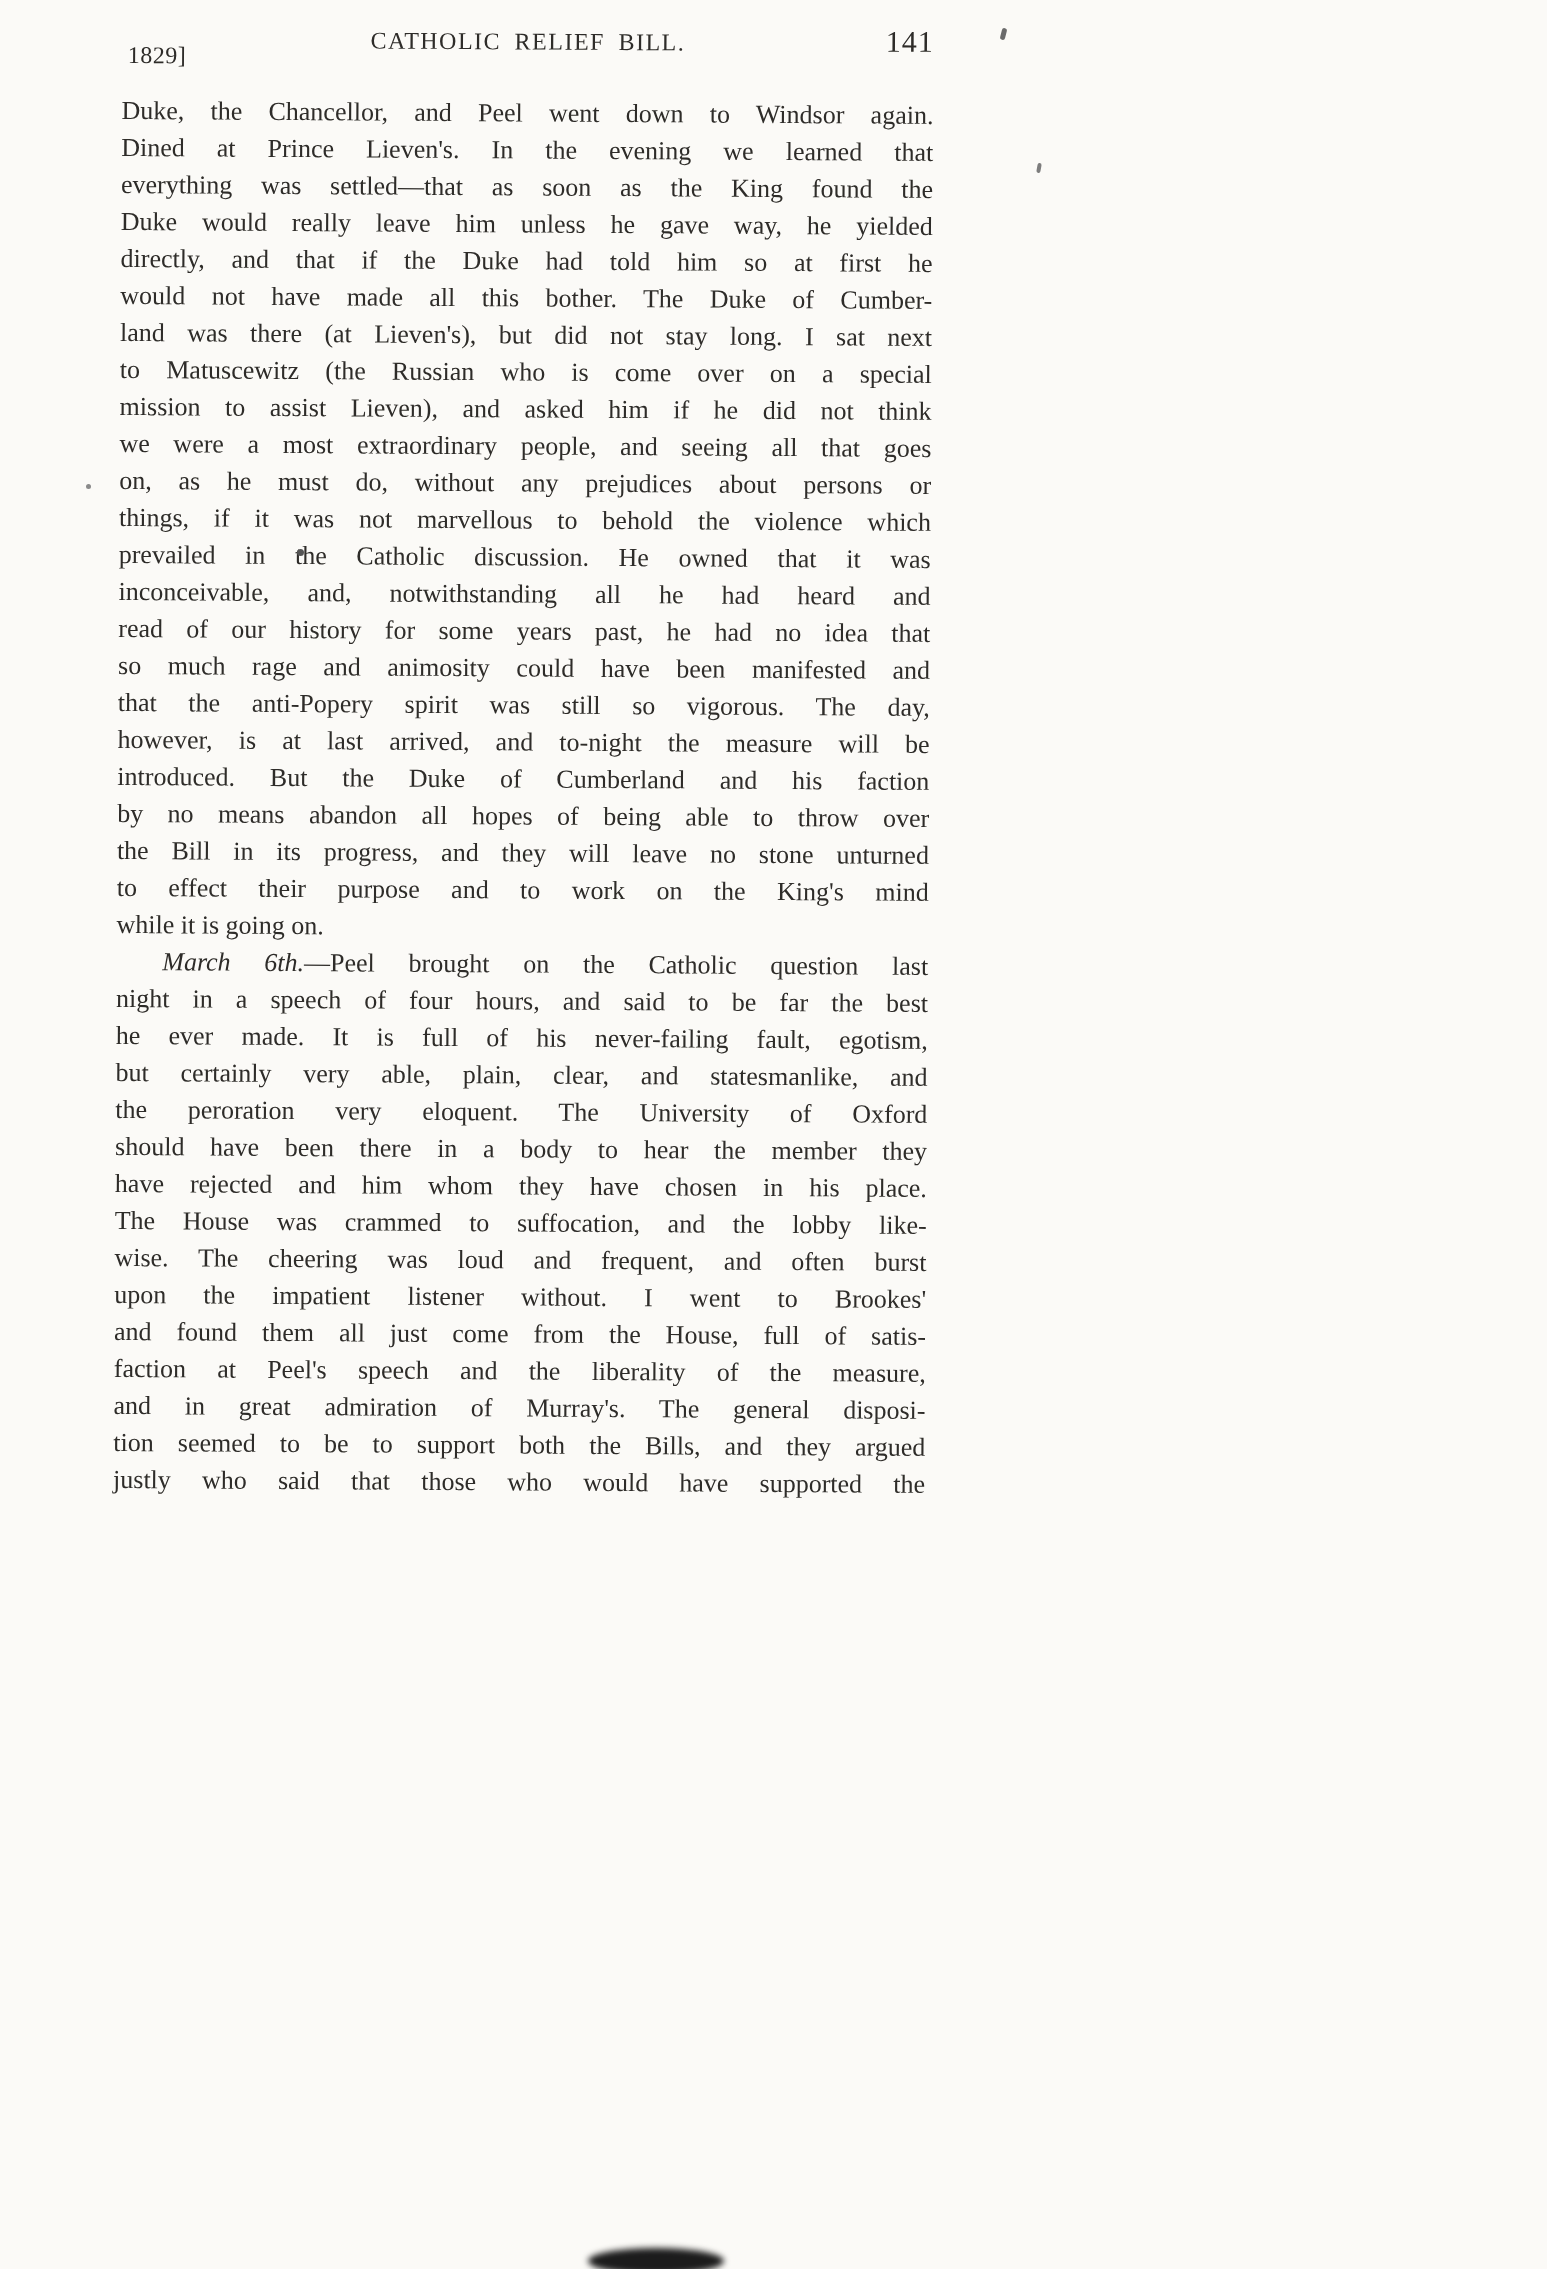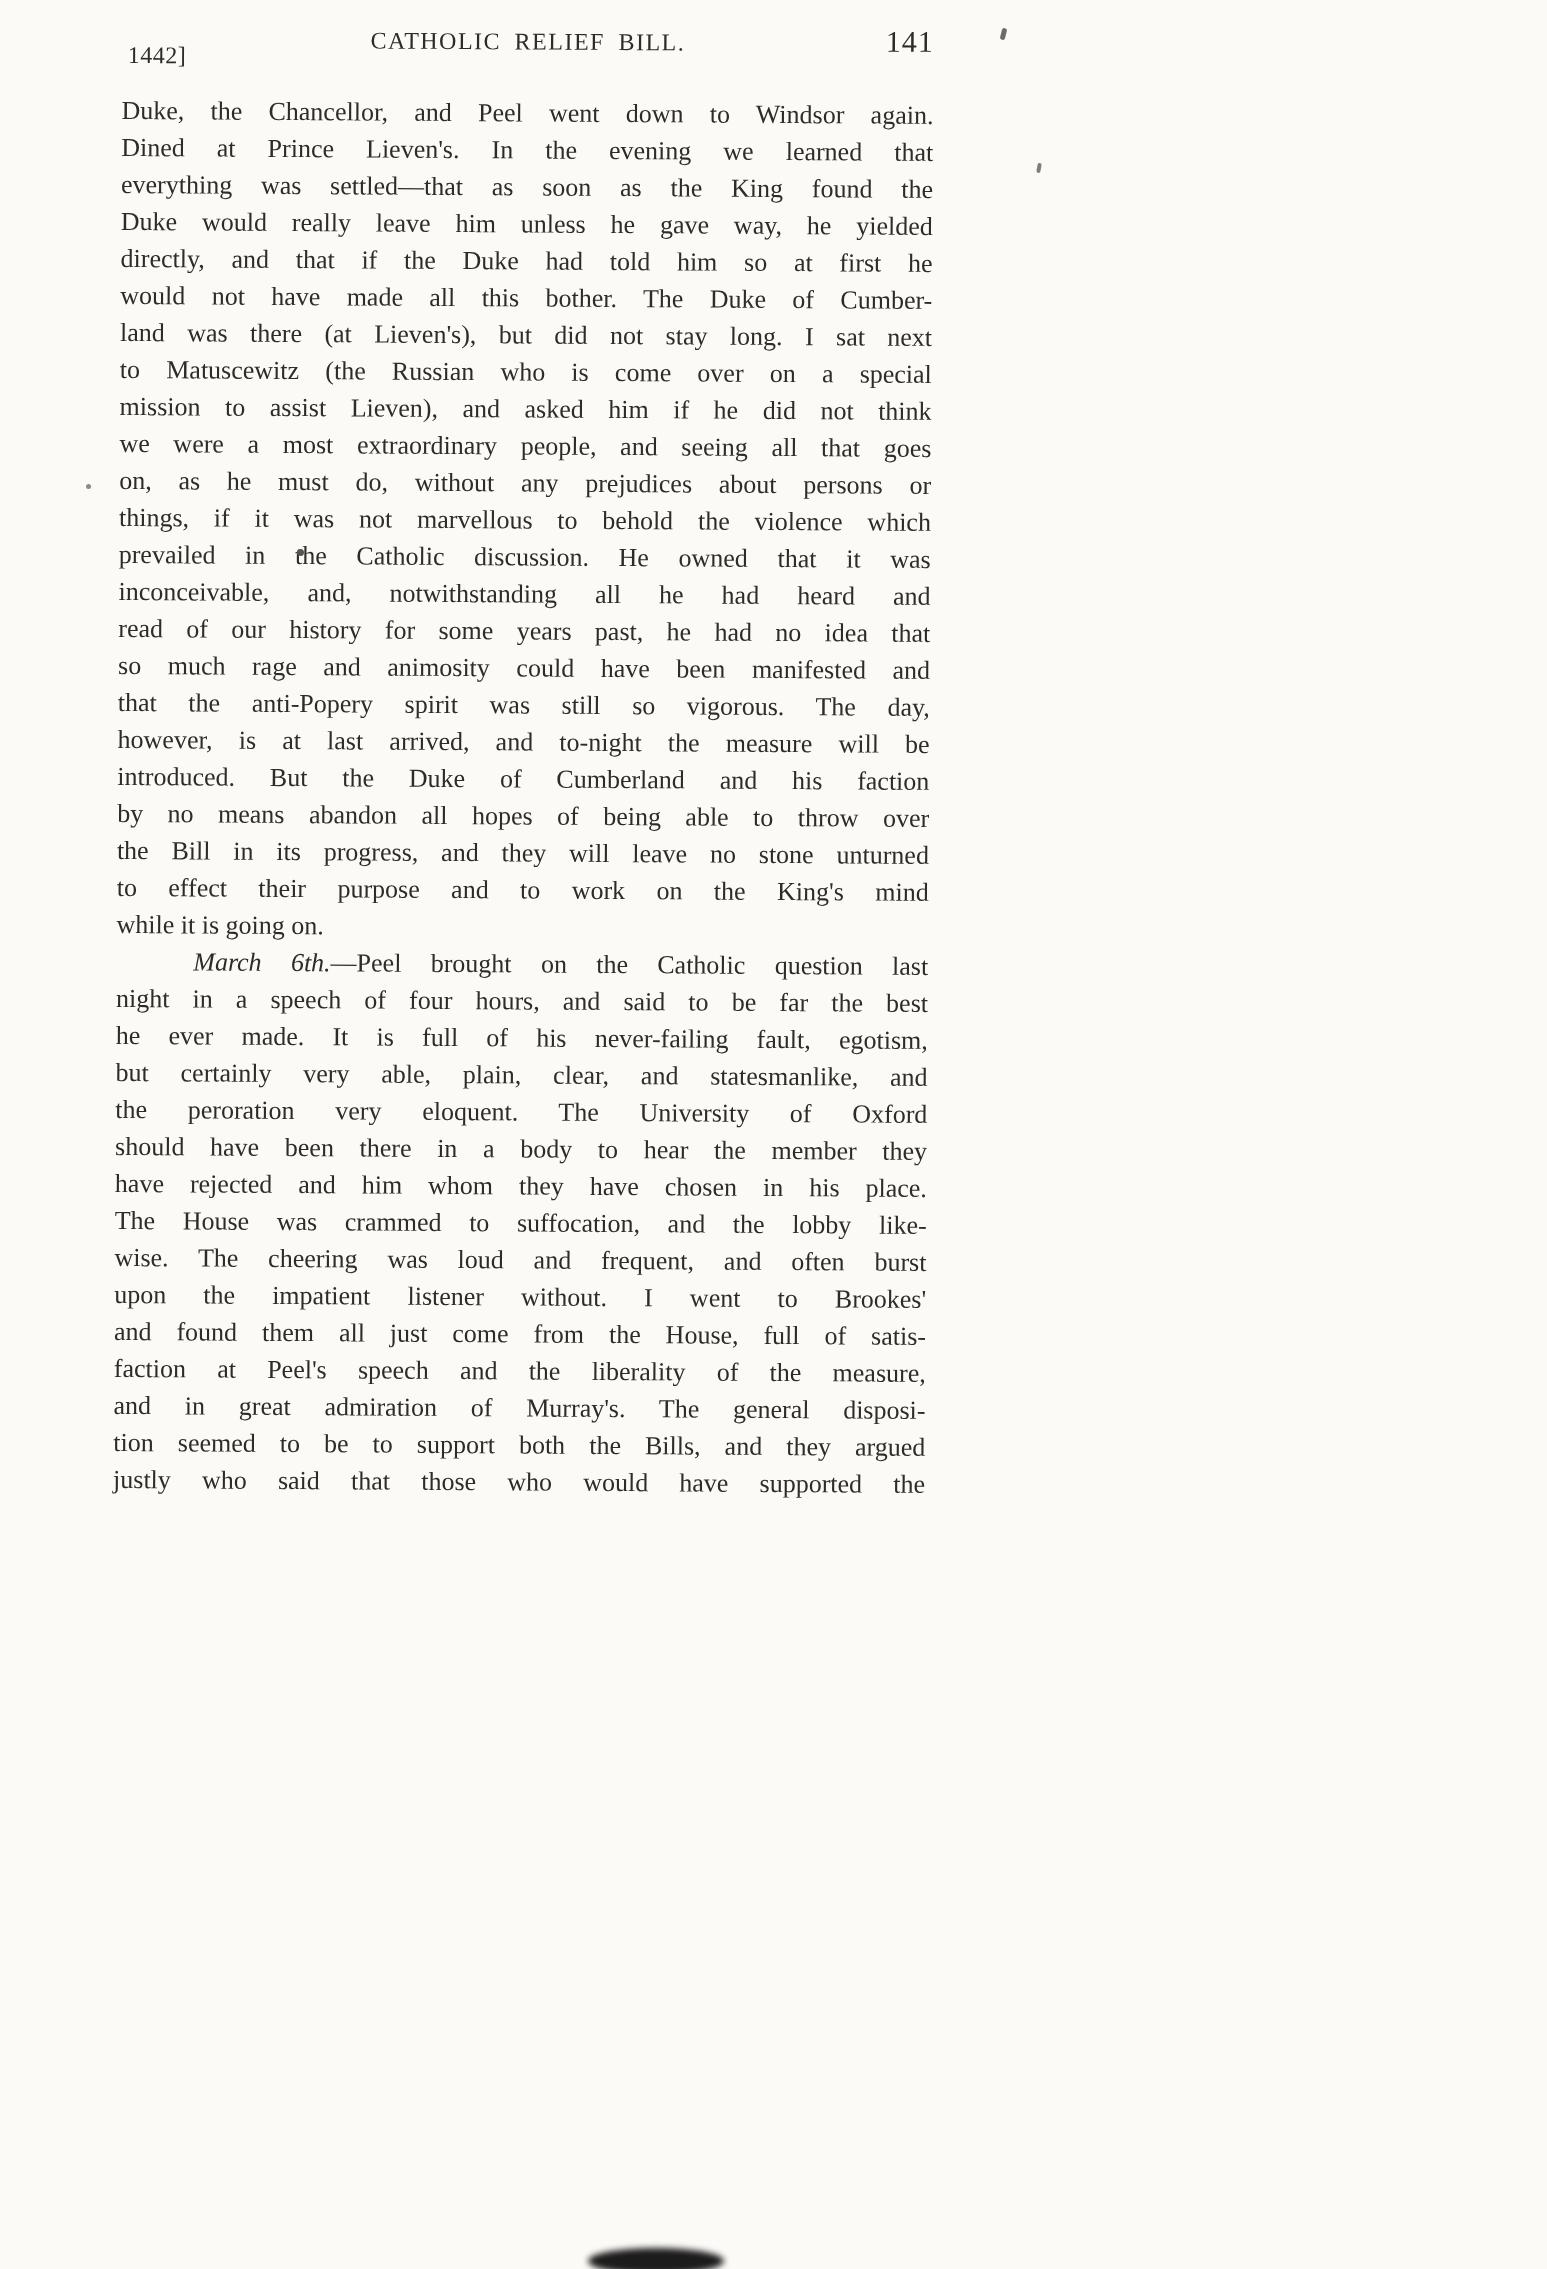--- a/index.html
+++ b/index.html
@@ -65,21 +65,20 @@
     text-align-last: justify;
   }
   .line.flush-last {
     text-align-last: left;
   }
   .line.lead-line {
     text-indent: 46px;
   }
   .entry-date {
     font-style: italic;
-    margin-left: 31px;
   }
   
   .speck {
     position: absolute;
     background: #6b6b6b;
   }
   .speck-1 {
     left: 1001px; top: 28px;
     width: 5px; height: 12px;
     border-radius: 3px;
@@ -112,21 +111,21 @@
     border-radius: 50%;
     filter: blur(3px);
   }
 </style>
 </head>
 <body>
 
 <div class="page">
   <div class="content">
     <div class="header">
-      <span class="year">1442]</span>
+      <span class="year">1829]</span>
       <span class="running-title">CATHOLIC RELIEF BILL.</span>
       <span class="page-number">141</span>
     </div>
     <div class="page-body">
         <div class="paragraph">
           <div class="line">Duke, the Chancellor, and Peel went down to Windsor again.</div>
           <div class="line">Dined at Prince Lieven's. In the evening we learned that</div>
           <div class="line">everything was settled—that as soon as the King found the</div>
           <div class="line">Duke would really leave him unless he gave way, he yielded</div>
           <div class="line">directly, and that if the Duke had told him so at first he</div>

